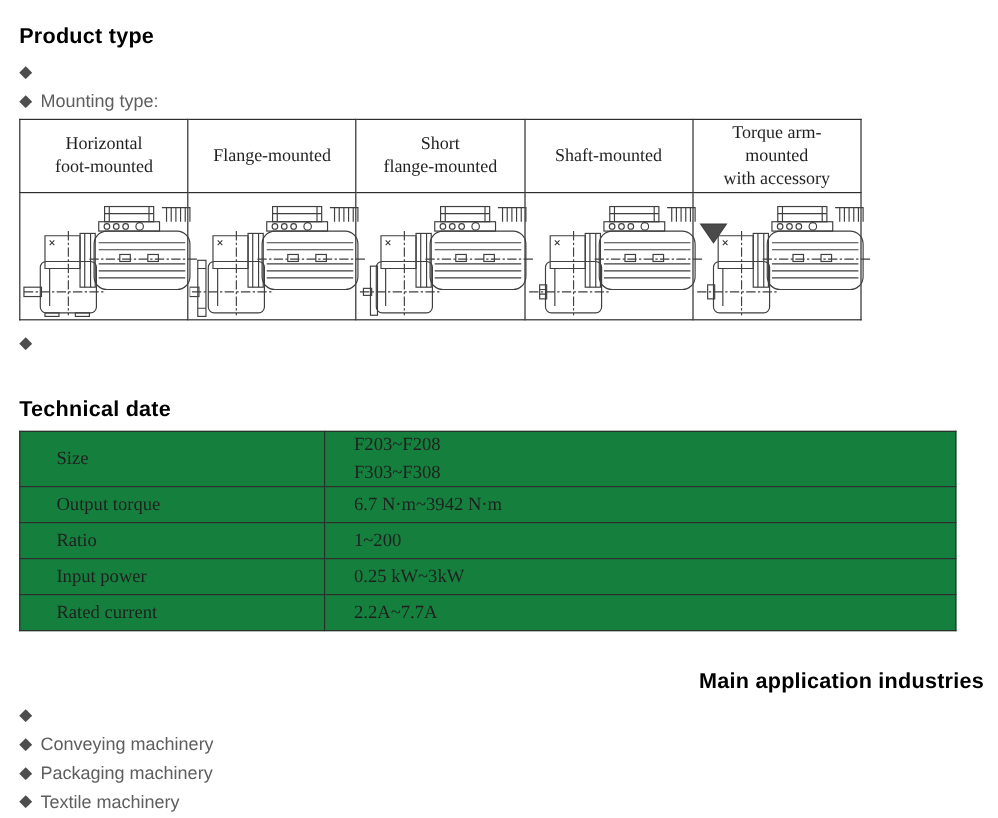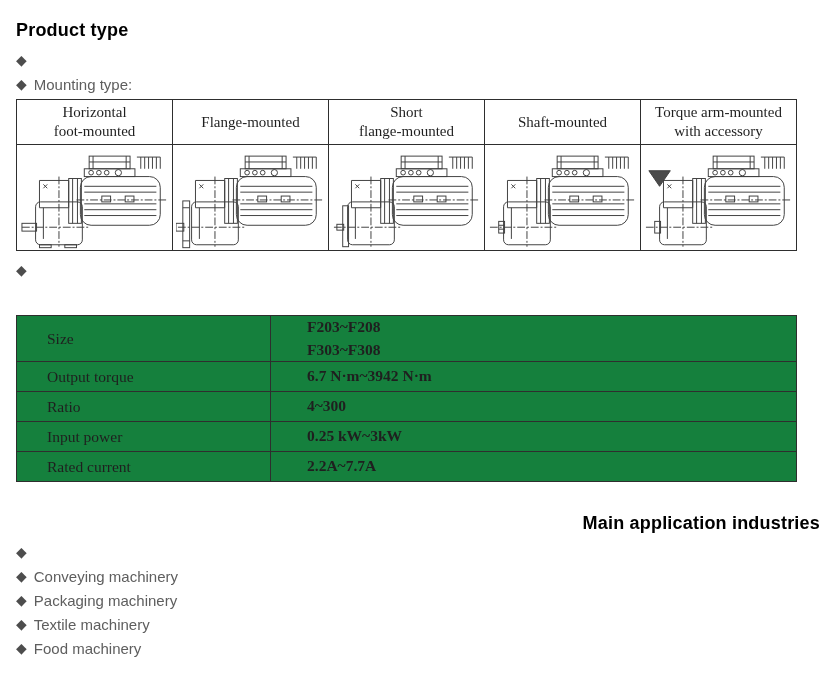--- a/index.html
+++ b/index.html
@@ -31,21 +31,21 @@
     font-family: "DejaVu Sans", sans-serif;
     color: #4d4d4d;
     font-size: 14px;
     margin-right: 7px;
     line-height: 1;
   }
 
   table.mount-table {
     border-collapse: collapse;
     table-layout: fixed;
-    width: 781px;
+    width: 702px;
     margin-top: 3px;
     background: #ffffff;
   }
   table.mount-table th, table.mount-table td {
     border: 1px solid #2e2e2e;
   }
   table.mount-table th {
     height: 45px;
     font-family: "Liberation Serif", serif;
     font-weight: normal;
@@ -74,21 +74,21 @@
     background: #15803d;
   }
   table.tech-table td {
     border: 1px solid #2e2e2e;
     font-family: "Liberation Serif", serif;
     font-size: 15.5px;
     color: #1f1f1f;
     vertical-align: middle;
   }
   table.tech-table td.label-cell { width: 254px; padding-left: 30px; }
-  table.tech-table td.value-cell { padding-left: 36px; line-height: 1.45; font-weight: bold; }
+  table.tech-table td.value-cell { padding-left: 24px; line-height: 1.45; }
   table.tech-table tr.row-tall td { height: 46px; }
   table.tech-table tr.row-std td { height: 30px; }
 
   .apps-section { margin-top: 31px; }
   .apps-section h2.sec-heading { margin-bottom: 6px; text-align: right; }
 </style>
 </head>
 <body>
 
 <svg width="0" height="0" style="position:absolute" aria-hidden="true">
@@ -215,39 +215,40 @@
       </tr>
     </tbody>
       </table>
 
     <div class="bullet after-table-bullet">
       <span class="diamond">◆</span>
     </div>
   </section>
 
   <section class="tech-section">
+    <h2 class="sec-heading">Technical date</h2>
     <table class="tech-table">
       <tbody>
           <tr class="row-tall">
         <td class="label-cell">Size</td>
         <td class="value-cell">
           <div>F203~F208</div>
           <div>F303~F308</div>
         </td>
       </tr>
       <tr class="row-std">
         <td class="label-cell">Output torque</td>
         <td class="value-cell">
           <div>6.7 N·m~3942 N·m</div>
         </td>
       </tr>
       <tr class="row-std">
         <td class="label-cell">Ratio</td>
         <td class="value-cell">
-          <div>4~300</div>
+          <div>1~200</div>
         </td>
       </tr>
       <tr class="row-std">
         <td class="label-cell">Input power</td>
         <td class="value-cell">
           <div>0.25 kW~3kW</div>
         </td>
       </tr>
       <tr class="row-std">
         <td class="label-cell">Rated current</td>

